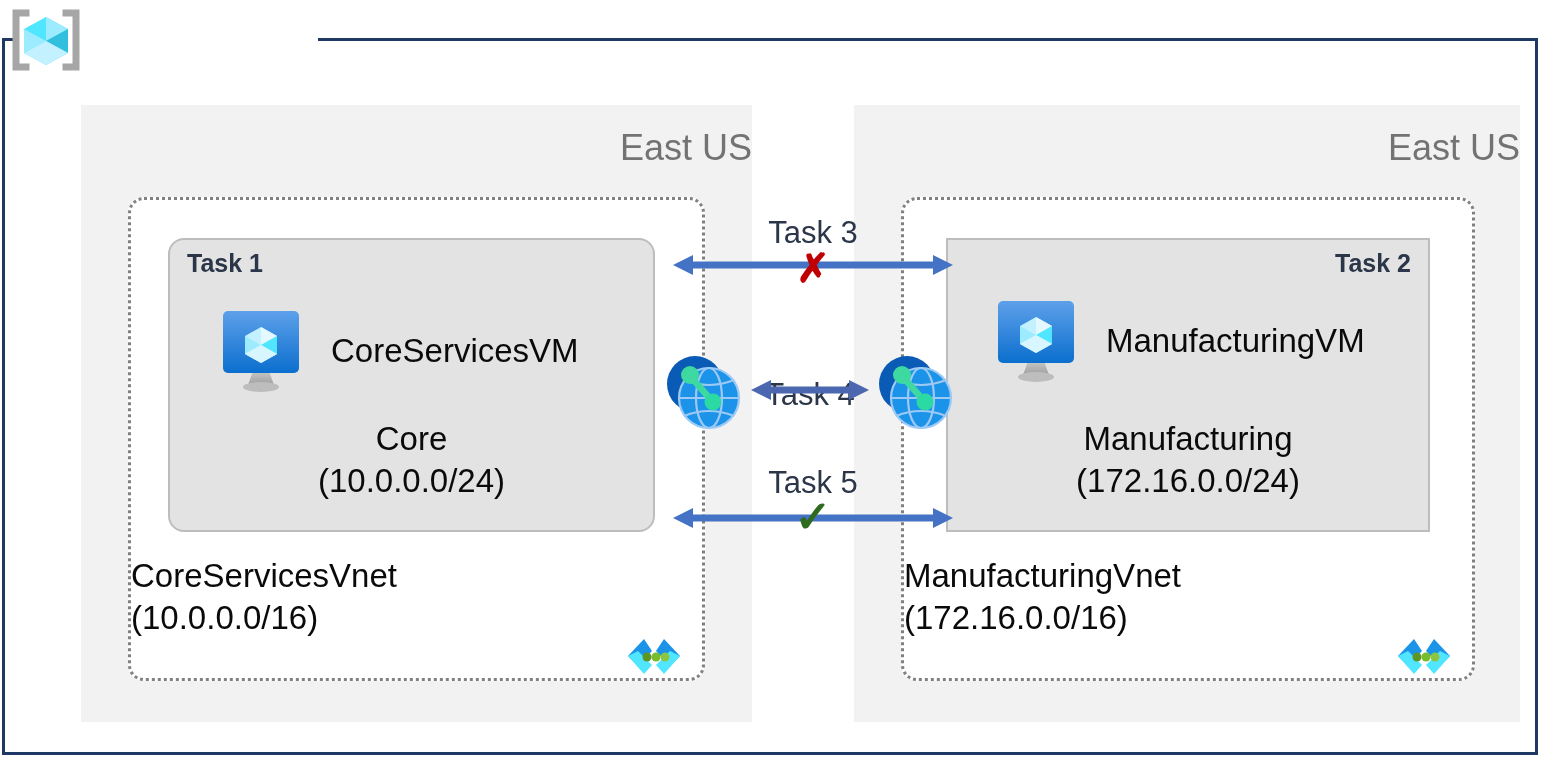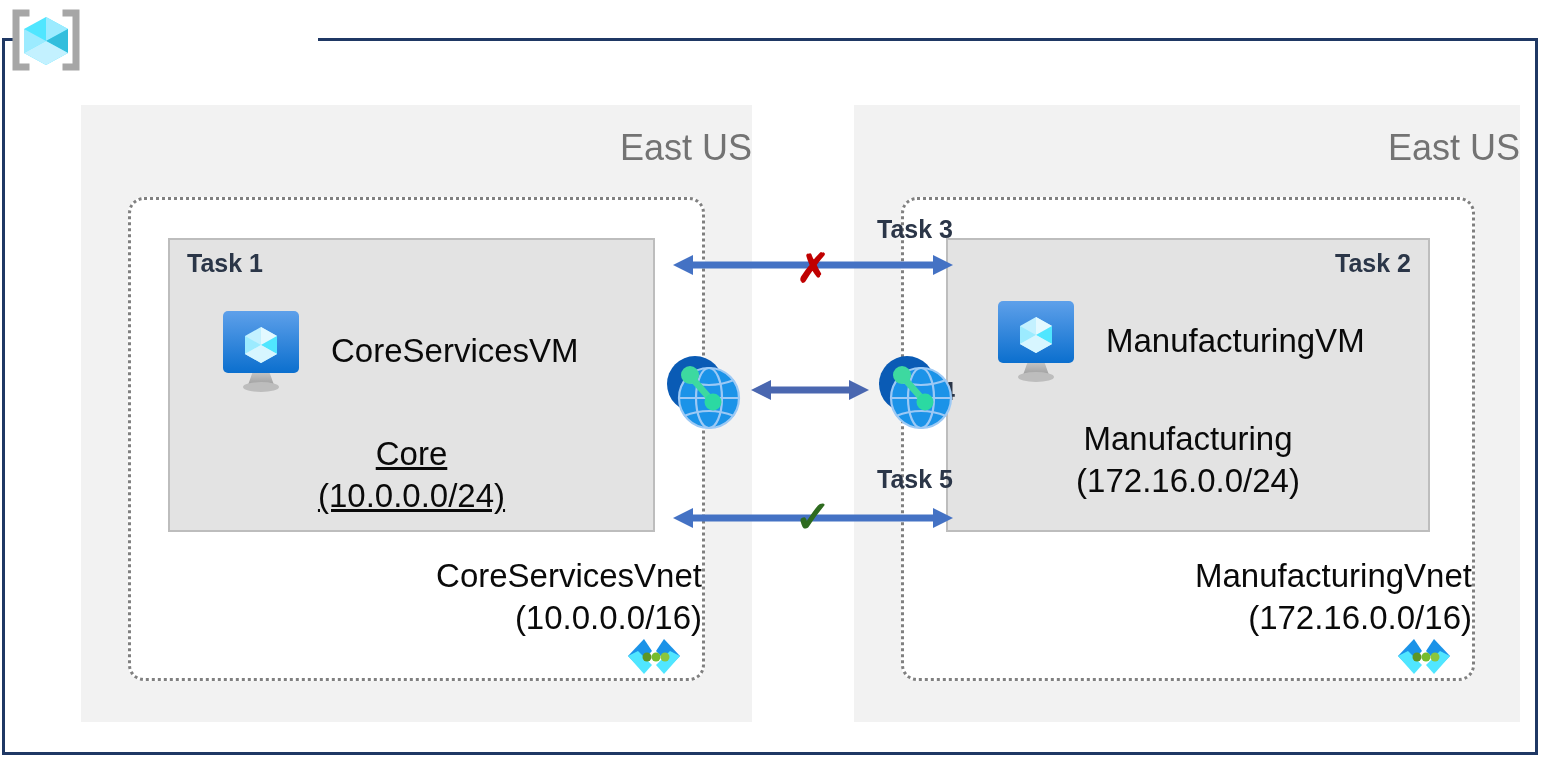--- a/index.html
+++ b/index.html
@@ -74,21 +74,21 @@
     position: absolute;
     border: 3px dotted #808080;
     border-radius: 16px;
     background: #ffffff;
     box-sizing: border-box;
   }
   .vnet-name {
     position: absolute;
     left: 0;
     width: 100%;
-    text-align: right;
+    text-align: left;
     font-size: 33px;
     color: #0a0a0a;
     line-height: 1.28;
   }
   .vnet-corner-icon {
     position: absolute;
     width: 64px;
     height: 46px;
   }
 
@@ -132,23 +132,23 @@
     color: #0a0a0a;
     line-height: 1.28;
   }
 
   
   .arrow-group { position: absolute; }
   .arrow-label {
     position: absolute;
     left: 0;
     width: 100%;
-    text-align: right;
-    font-size: 25px;
-    font-weight: bold;
+    text-align: center;
+    font-size: 31px;
+    font-weight: normal;
     color: #2B3648;
     white-space: nowrap;
   }
   .mark {
     position: absolute;
     left: 0;
     width: 100%;
     text-align: center;
     font-weight: bold;
   }
@@ -176,21 +176,21 @@
       <polygon points="36,32 14,44 36,56 58,44" fill="#C3F1FF"></polygon>
     </svg>
   </div>
 
   <div class="region" style="left:81px; top:105px; width:671px; height:617px;">
     <div class="region-label">East US</div>
   </div>
 
   <div class="vnet" style="left:128px; top:197px; width:577px; height:484px;">
 
-    <div class="subnet" style="left:37px; top:38px; width:487px; height:294px;">
+    <div class="subnet" style="left:37px; top:38px; width:487px; height:294px;border-radius:16px;">
       <div class="task-tag left">Task 1</div>
 
       <div class="vm-row" style="left:45px; top:65px;">
         <div class="vm-icon">
           <svg width="92" height="92" viewBox="0 0 92 92">
             <defs>
               <linearGradient id="vmg1" x1="0" y1="0" x2="0" y2="1">
                 <stop offset="0" stop-color="#5EA0EA"></stop>
                 <stop offset="1" stop-color="#0B6FCE"></stop>
               </linearGradient>
@@ -205,21 +205,21 @@
             <polygon points="46,22 62,31 62,49 46,58 30,49 30,31" fill="#C3F1FF"></polygon>
             <polygon points="46,22 62,31 46,40" fill="#E3F9FF"></polygon>
             <polygon points="46,40 62,31 62,49" fill="#50E6FF"></polygon>
             <polygon points="46,40 30,31 30,49" fill="#9CEBFF"></polygon>
             <polygon points="46,40 30,49 46,58 62,49" fill="#D7F6FF"></polygon>
           </svg>
         </div>
         <div class="vm-name">CoreServicesVM</div>
       </div>
 
-      <div class="subnet-cidr" style="top:193px;text-decoration:underline;">
+      <div class="subnet-cidr" style="top:178px;">
         <span>Core</span><br>
         <span>(10.0.0.0/24)</span>
       </div>
     </div>
 
     <div class="vnet-name" style="top:355px;">
       <span>CoreServicesVnet</span><br>
       <span>(10.0.0.0/16)</span>
     </div>
 

